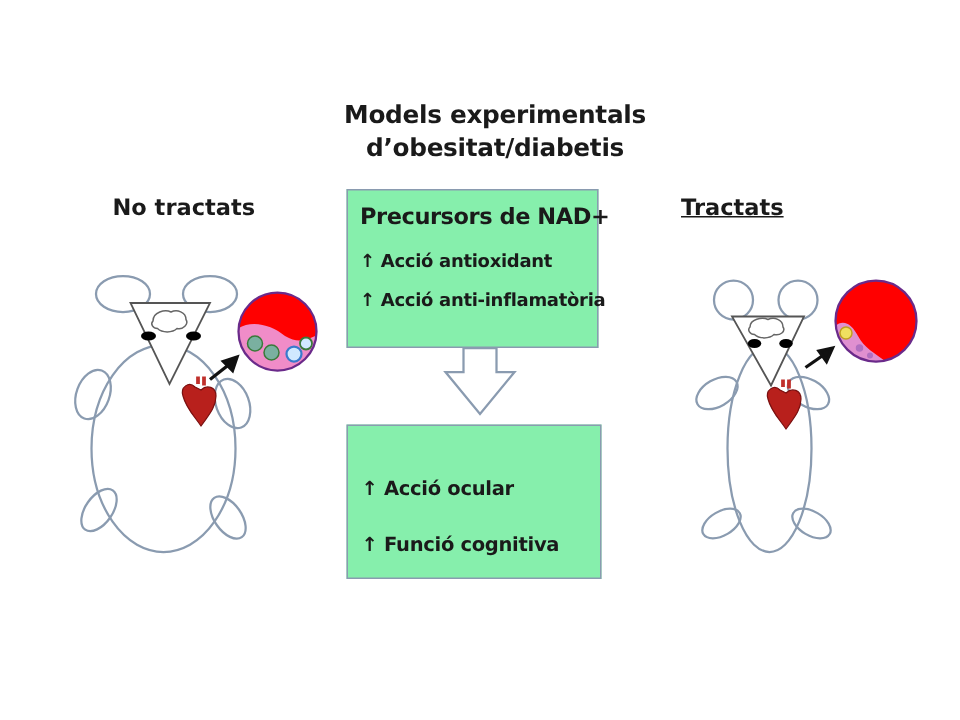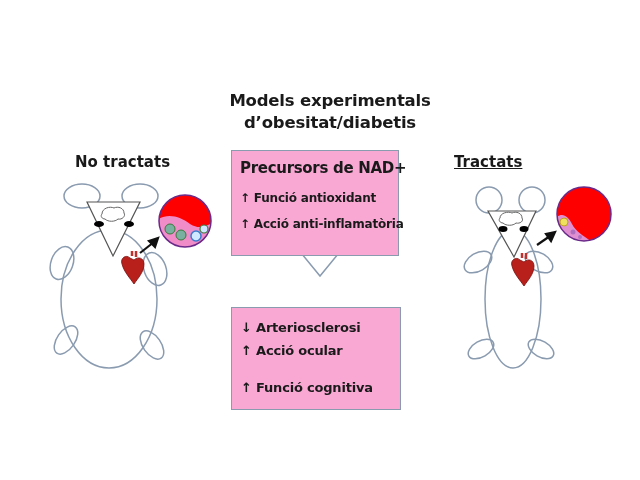--- a/index.html
+++ b/index.html
@@ -1,20 +1,20 @@
 <!DOCTYPE html>
 <html><head>
   <meta charset="utf-8">
   <style>
     html, body { margin: 0; padding: 0; background: #ffffff; }
     body { width: 640px; height: 480px; position: relative; overflow: hidden; font-family: "DejaVu Sans", "Liberation Sans", sans-serif; color: #1a1a1a; }
-    .abs { position: absolute; margin-top: 24px; }
+    .abs { position: absolute; }
     .title { left: 200px; top: 66px; width: 260px; text-align: center; font-size: 16.5px; font-weight: bold; line-height: 22px; letter-spacing: -0.2px; }
     .label { font-size: 15px; font-weight: bold; }
-    .box { border: 1.5px solid #8a9bb0; background: #f9a8d4; box-sizing: border-box; }
+    .box { border: 1.5px solid #8a9bb0; background: #86efac; box-sizing: border-box; }
     .box-top { left: 231px; top: 126px; width: 168px; height: 106px; }
     .box-bottom { left: 231px; top: 283px; width: 170px; height: 103px; }
     .box-heading { position: absolute; left: 8px; top: 8px; font-size: 15px; font-weight: bold; letter-spacing: -0.3px; white-space: nowrap; }
     .item { position: absolute; font-size: 12px; font-weight: bold; white-space: nowrap; letter-spacing: -0.2px; }
     .item2 { position: absolute; font-size: 13px; font-weight: bold; white-space: nowrap; letter-spacing: -0.2px; }
     svg { position: absolute; left: 0; top: 0; }
   </style>
 </head>
 <body>
 
@@ -105,33 +105,29 @@
 
   <g>
     <polygon points="309,232 309,248 297,248 320,276 343,248 331,248 331,232" fill="#fff" stroke="#8a9bb0" stroke-width="1.5"></polygon>
   </g>
 </svg>
 
 <div class="abs box box-top">
   <div class="box-heading">Precursors de NAD+</div>
   <div class="item" style="left:8px; top:40px;">
     <span>↑</span>
-    <span>Funció antioxidant</span>
+    <span>Acció antioxidant</span>
   </div>
   <div class="item" style="left:8px; top:66px;">
     <span>↑</span>
     <span>Acció anti-inflamatòria</span>
   </div>
 </div>
 
 <div class="abs box box-bottom">
-  <div class="item2" style="left:9px; top:12px;">
-    <span>↓</span>
-    <span>Arteriosclerosi</span>
-  </div>
   <div class="item2" style="left:9px; top:35px;">
     <span>↑</span>
     <span>Acció ocular</span>
   </div>
   <div class="item2" style="left:9px; top:72px;">
     <span>↑</span>
     <span>Funció cognitiva</span>
   </div>
 </div>
 

